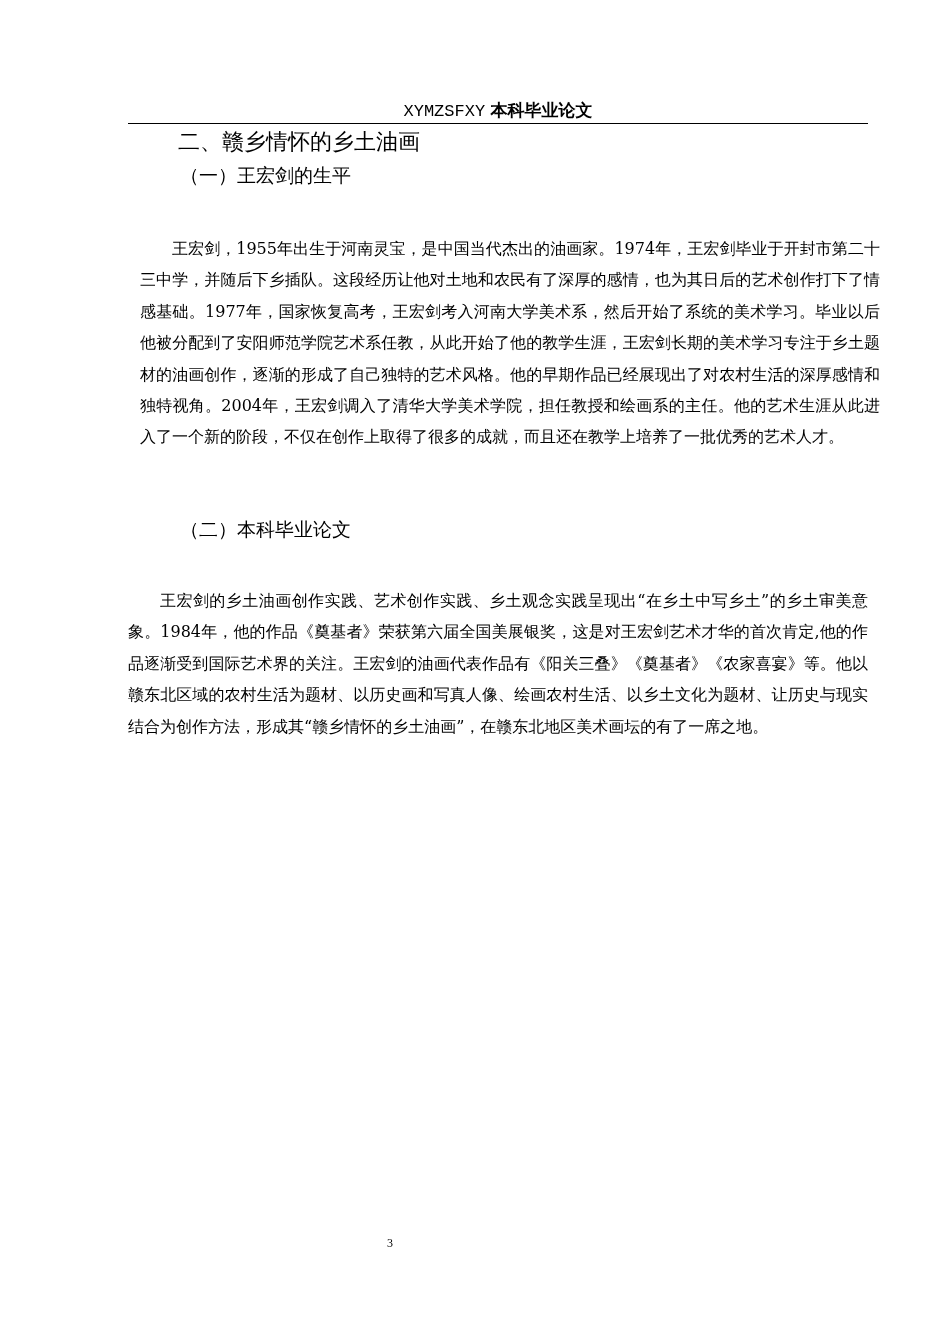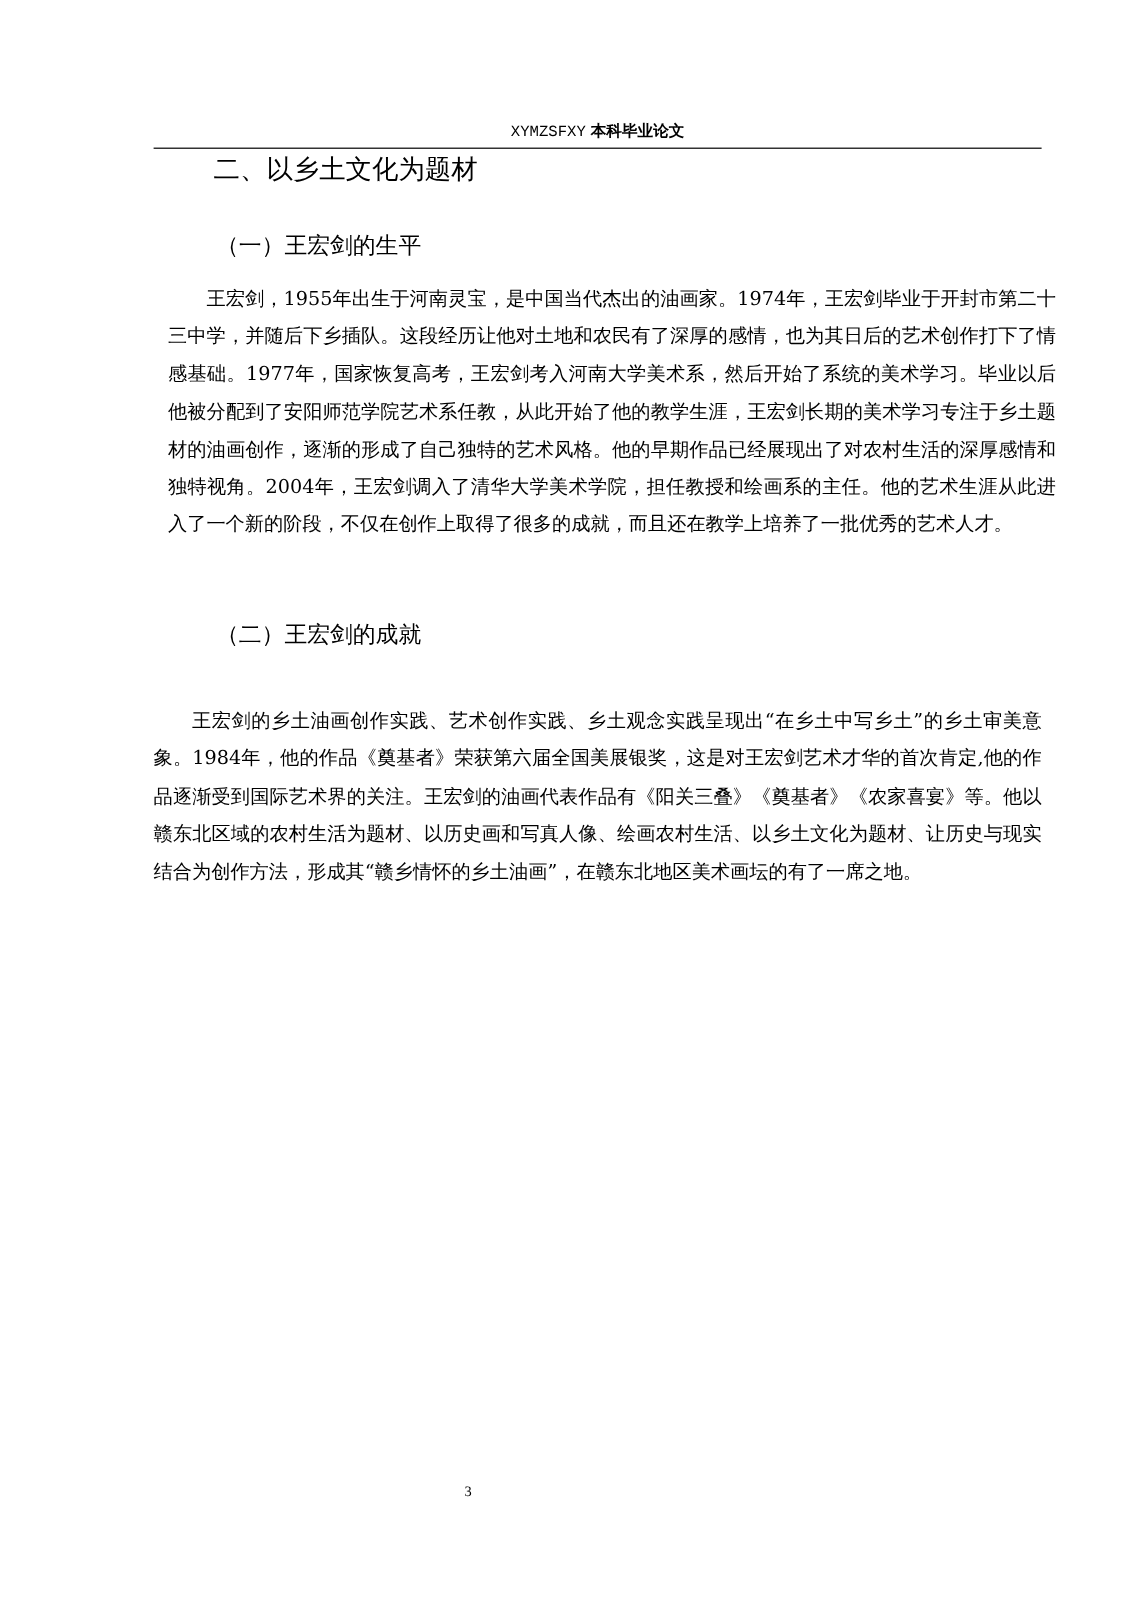--- a/index.html
+++ b/index.html
@@ -1,19 +1,19 @@
 <!DOCTYPE html>
 <html><head>
 <meta charset="utf-8">
 <style>
   html, body { margin: 0; padding: 0; background: #ffffff; }
   body { width: 950px; height: 1344px; position: relative; overflow: hidden;
          font-family: "DejaVu Serif", "Liberation Serif", serif; color: #000; }
   .header { position: absolute; left: 128px; top: 98px; width: 740px; text-align: center;
-            font-size: 13px; line-height: 24px; }
+            font-size: 17px; line-height: 24px; }
   .header .latin { font-family: "Liberation Sans Narrow", "Liberation Mono", monospace; letter-spacing: 0px; }
   .header .cn { font-weight: bold; font-family: "DejaVu Sans", sans-serif; }
   .header-rule { position: absolute; left: 128px; top: 123px; width: 740px; height: 0; border-top: 1.5px solid #000; }
   .h1 { position: absolute; left: 178px; top: 126px; font-family: "DejaVu Sans", sans-serif;
         font-size: 22px; line-height: 32px; }
   .h2 { position: absolute; left: 180px; font-family: "DejaVu Sans", sans-serif;
         font-size: 19px; line-height: 28px; }
   .para { position: absolute; left: 128px; width: 740px; font-size: 16px; line-height: 31.4px;
           text-align: justify; text-indent: 2em; }
   .page-num { position: absolute; left: 380px; top: 1236px; width: 20px; text-align: center;
@@ -21,21 +21,21 @@
 </style>
 </head>
 <body>
 
 <div class="header">
   <span class="latin">XYMZSFXY</span>
   <span class="cn">本科毕业论文</span>
 </div>
 <div class="header-rule"></div>
 
-<div class="h1">二、以乡土文化为题材</div>
+<div class="h1">二、赣乡情怀的乡土油画</div>
 
-<div class="h2" style="top:191px;">（一）王宏剑的生平</div>
+<div class="h2" style="top:161px;">（一）王宏剑的生平</div>
 <p class="para" style="top:221px; margin:12px;">王宏剑，1955年出生于河南灵宝，是中国当代杰出的油画家。1974年，王宏剑毕业于开封市第二十三中学，并随后下乡插队。这段经历让他对土地和农民有了深厚的感情，也为其日后的艺术创作打下了情感基础。1977年，国家恢复高考，王宏剑考入河南大学美术系，然后开始了系统的美术学习。毕业以后他被分配到了安阳师范学院艺术系任教，从此开始了他的教学生涯，王宏剑长期的美术学习专注于乡土题材的油画创作，逐渐的形成了自己独特的艺术风格。他的早期作品已经展现出了对农村生活的深厚感情和独特视角。2004年，王宏剑调入了清华大学美术学院，担任教授和绘画系的主任。他的艺术生涯从此进入了一个新的阶段，不仅在创作上取得了很多的成就，而且还在教学上培养了一批优秀的艺术人才。</p>
 
-<div class="h2" style="top:515px;">（二）王宏剑的成就</div>
+<div class="h2" style="top:515px;">（二）本科毕业论文</div>
 <p class="para" style="top:585px; margin:0;">王宏剑的乡土油画创作实践、艺术创作实践、乡土观念实践呈现出“在乡土中写乡土”的乡土审美意象。1984年，他的作品《奠基者》荣获第六届全国美展银奖，这是对王宏剑艺术才华的首次肯定,他的作品逐渐受到国际艺术界的关注。王宏剑的油画代表作品有《阳关三叠》《奠基者》《农家喜宴》等。他以赣东北区域的农村生活为题材、以历史画和写真人像、绘画农村生活、以乡土文化为题材、让历史与现实结合为创作方法，形成其“赣乡情怀的乡土油画”，在赣东北地区美术画坛的有了一席之地。</p>
 
 <div class="page-num">3</div>
 
 </body></html>

